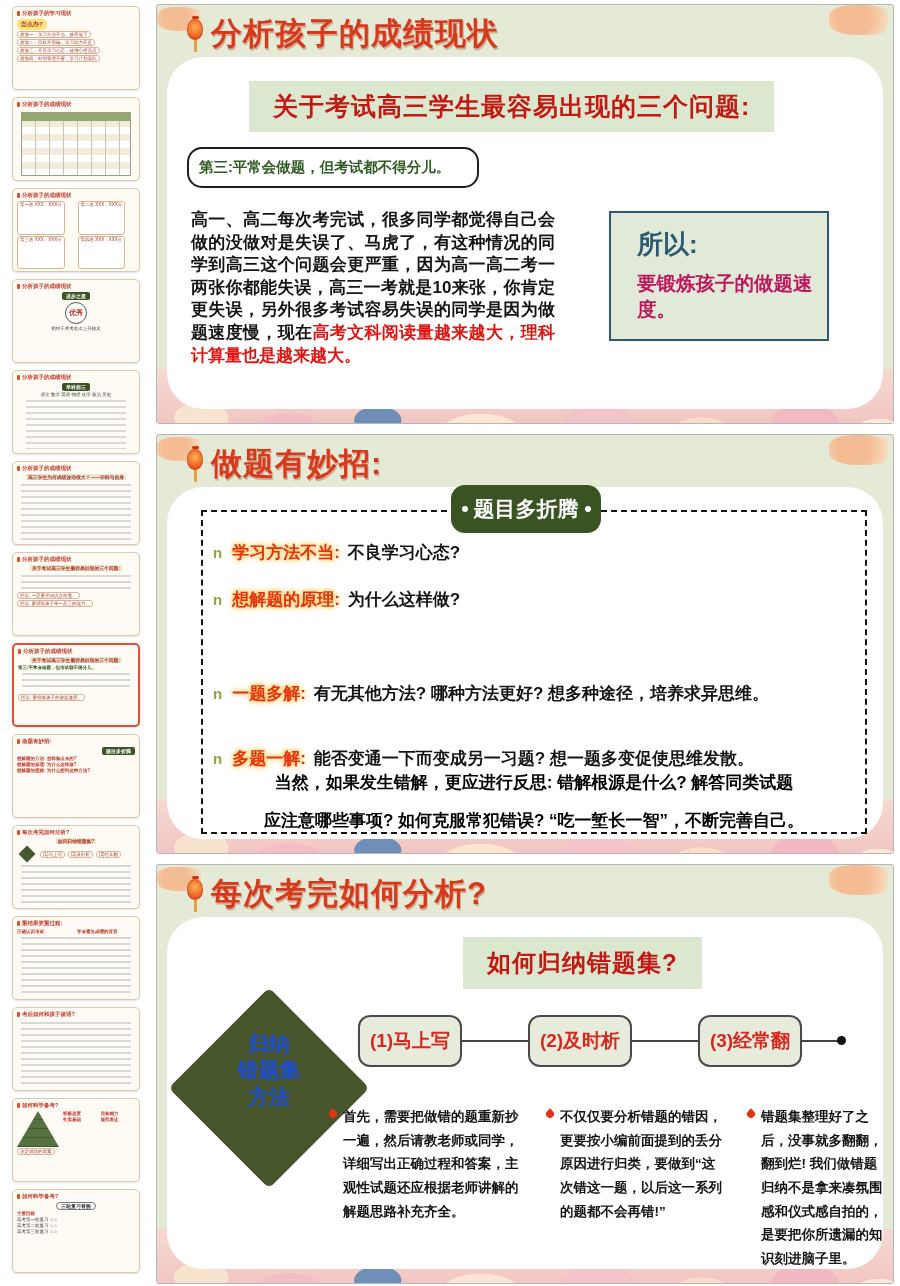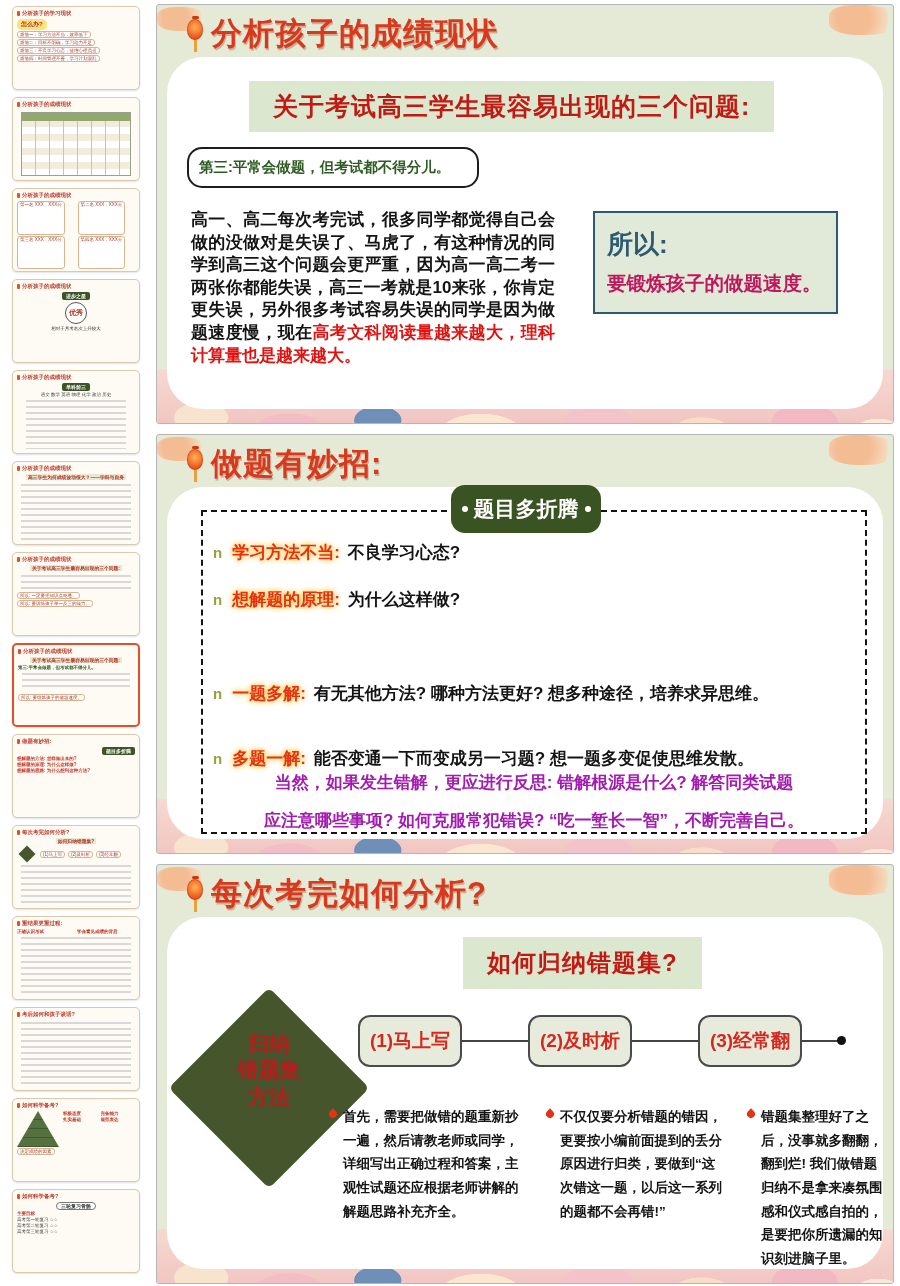--- a/index.html
+++ b/index.html
@@ -71,39 +71,39 @@
 
   .abs { position:absolute; z-index:3; }
 
   
   .band { background:#dce7d0; color:#c01a12; font-weight:800; white-space:nowrap; }
   .s1-band { left:92px; top:76px; font-size:25px; padding:9px 24px; letter-spacing:1px; }
   .s1-problem { left:30px; top:142px; width:292px; border:2.5px solid #1d1d1d; border-radius:15px; background:#fff;
       color:#2f5c22; font-weight:800; font-size:14.5px; padding:9px 10px; white-space:nowrap; }
   .s1-body { left:34px; top:204px; width:364px; font-size:17px; line-height:1.33; font-weight:700; color:#141414; text-align:justify; }
   .s1-body .red { color:#e01310; }
-  .s1-conclusion { left:436px; top:206px; width:245px; background:#e1ead8; border:2.5px solid #2d5a70; padding:14px 14px 16px 12px; }
+  .s1-conclusion { left:452px; top:206px; width:220px; background:#e1ead8; border:2.5px solid #2d5a70; padding:14px 14px 16px 26px; }
   .s1-conclusion .lbl { color:#2d5a70; font-weight:800; font-size:26px; margin-bottom:8px; }
   .s1-conclusion .txt { color:#be185d; font-weight:800; font-size:19.5px; line-height:1.35; }
 
   
   .s2-dash { left:44px; top:75px; width:666px; height:324px; border:2.5px dashed #141414; z-index:2; }
   .s2-badge { left:294px; top:50px; width:150px; height:48px; background:#3a5323; border-radius:14px; z-index:4;
       color:#fff; font-weight:800; font-size:21px; display:flex; align-items:center; justify-content:center; gap:6px; }
   .s2-badge::before, .s2-badge::after { content:""; width:6px; height:6px; background:#fff; border-radius:50%; }
   .s2-item { left:56px; width:640px; white-space:nowrap; font-size:17px; font-weight:800; }
   .s2-item .b { color:#97a23a; font-weight:700; margin-right:10px; font-size:15px; }
   .s2-item .lab { color:#e33018; text-shadow:0 0 4px #ffd24a, 0 0 7px #ffc04a; margin-right:8px; }
   .s2-item .tx { color:#141414; }
-  .s2-foot { left:52px; width:650px; text-align:center; font-size:17px; font-weight:800; color:#a21caf; white-space:nowrap; }
+  .s2-foot { left:52px; width:650px; text-align:center; font-size:17px; font-weight:800; color:#000000; white-space:nowrap; }
 
   
   .s3-band { left:306px; top:72px; font-size:24px; padding:10px 24px; letter-spacing:1px; }
   .s3-diamond { left:41px; top:152px; width:142px; height:142px; background:#46552c; transform:rotate(45deg); border-radius:6px; z-index:3; }
-  .s3-dtext { left:31px; top:166px; width:162px; text-align:center; color:#b91c1c; font-weight:800; font-size:21px; line-height:1.25; z-index:4; }
+  .s3-dtext { left:31px; top:166px; width:162px; text-align:center; color:#1d4ed8; font-weight:800; font-size:21px; line-height:1.25; z-index:4; }
   .s3-line { left:210px; top:175px; width:472px; height:2px; background:#444; z-index:2; }
   .s3-dot { left:680px; top:171px; width:9px; height:9px; border-radius:50%; background:#111; z-index:2; }
   .s3-step { top:150px; width:104px; height:52px; background:#e6ebdc; border:2px solid #4a4a4a; border-radius:12px; z-index:3;
       color:#d8281e; font-weight:800; font-size:19px; display:flex; align-items:center; justify-content:center; white-space:nowrap; }
   .s3-cols { left:172px; top:240px; width:556px; display:grid; grid-template-columns:192px 176px 138px; column-gap:25px; z-index:3; }
   .s3-col { position:relative; font-size:13.5px; font-weight:700; color:#141414; line-height:1.75; padding-left:14px; }
   .drop { position:absolute; left:0; top:5px; width:8px; height:8px; background:#e23414; border-radius:0 50% 50% 50%; transform:rotate(45deg); }
 </style>
 </head>
 <body>

